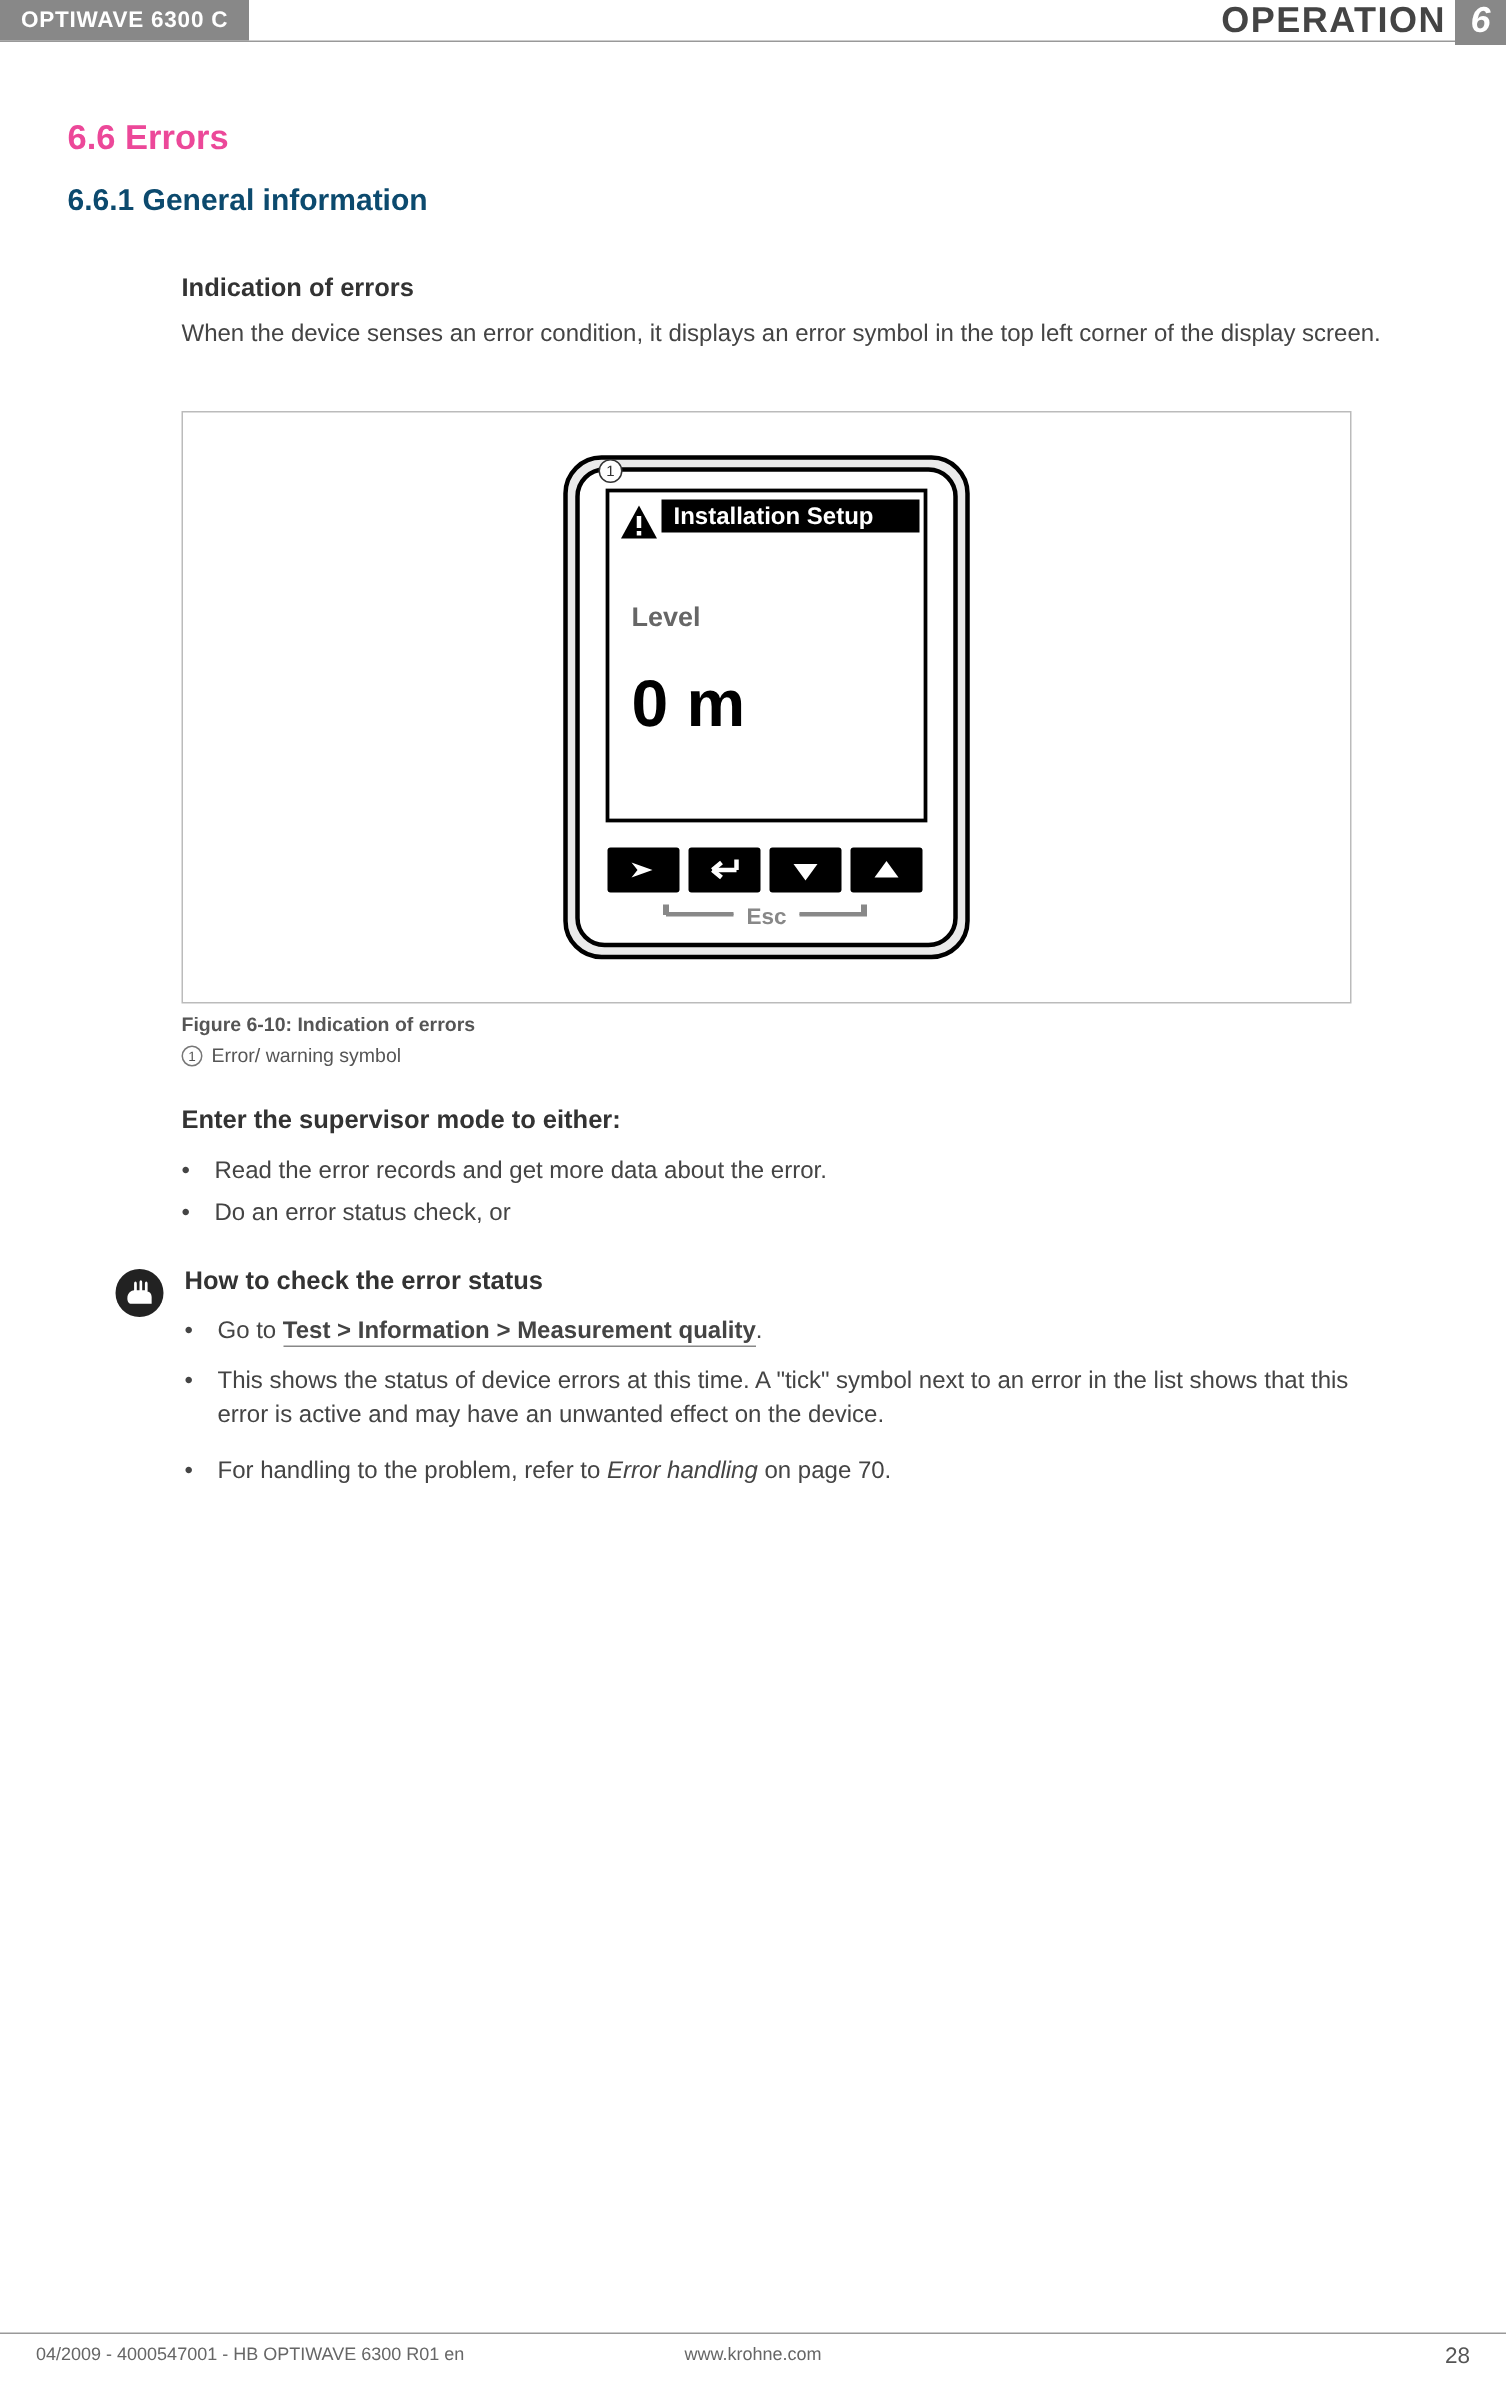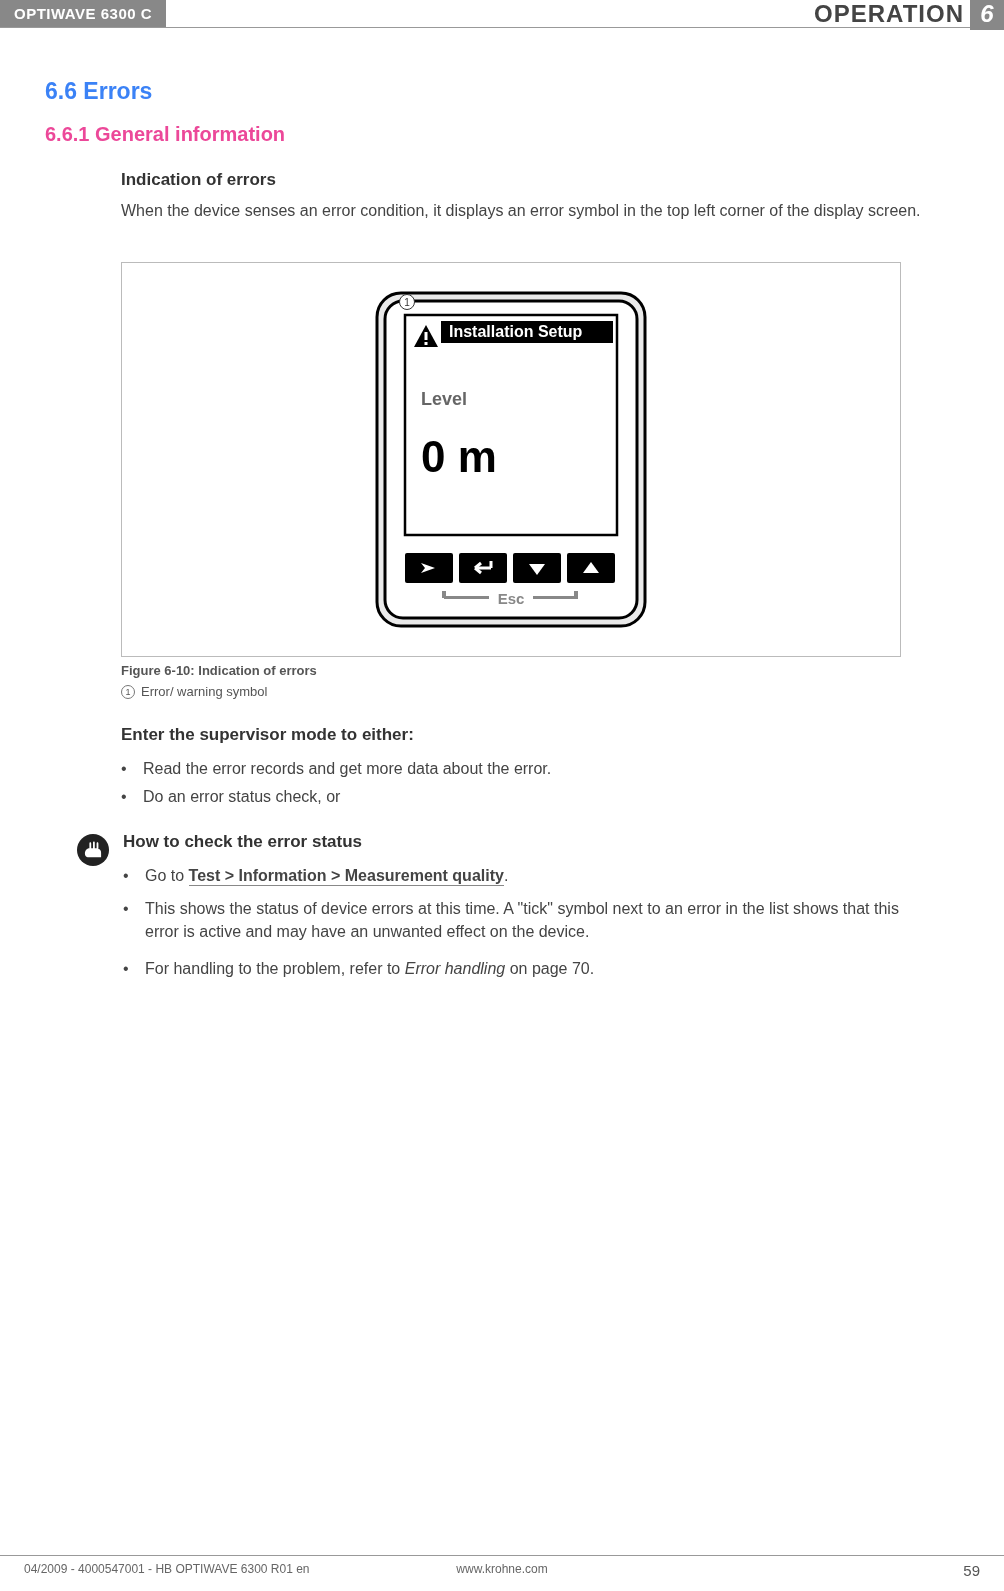--- a/index.html
+++ b/index.html
@@ -51,28 +51,28 @@
       display: flex;
       align-items: center;
       justify-content: center;
     }
     .content {
       padding: 50px 55px 0 45px;
     }
     .h2 {
       font-size: 23px;
       font-weight: bold;
-      color: #3b82f6;
+      color: #ec4899;
       margin-bottom: 18px;
     }
     .h3 {
       font-size: 20px;
       font-weight: bold;
-      color: #ec4899;
-      margin-bottom: 24px;
+      color: #0c4a6e;
+      margin-bottom: 36px;
     }
     .h4 {
       font-size: 17px;
       font-weight: bold;
       color: #333;
       margin-bottom: 10px;
     }
     .indent {
       margin-left: 76px;
     }
@@ -285,14 +285,14 @@
           <span>For handling to the problem,  refer to </span><span class="italic">Error handling</span><span> on page 70.</span>
         </li>
       </ul>
     </div>
   </div>
 </div>
 
 <div class="footer">
   <span>04/2009 - 4000547001 - HB OPTIWAVE 6300 R01 en</span>
   <span class="footer-center">www.krohne.com</span>
-  <span class="footer-right">59</span>
+  <span class="footer-right">28</span>
 </div>
 
 </body></html>

